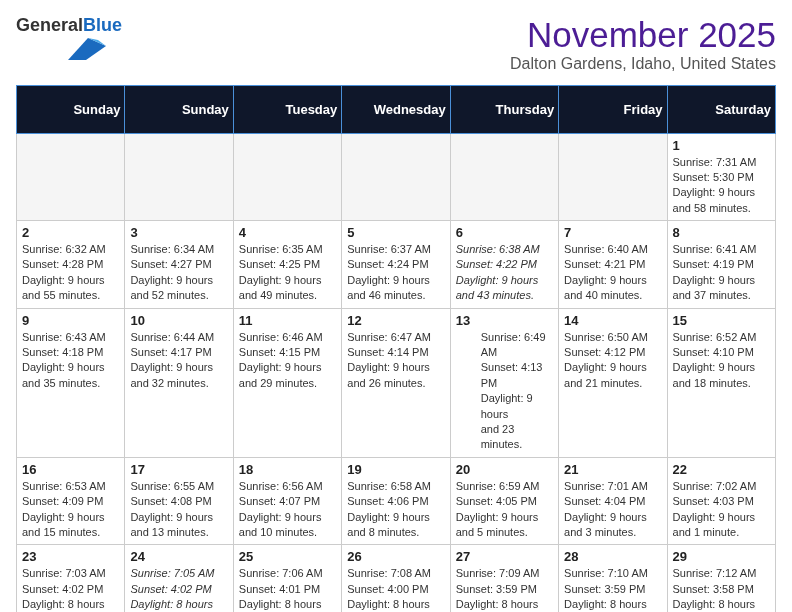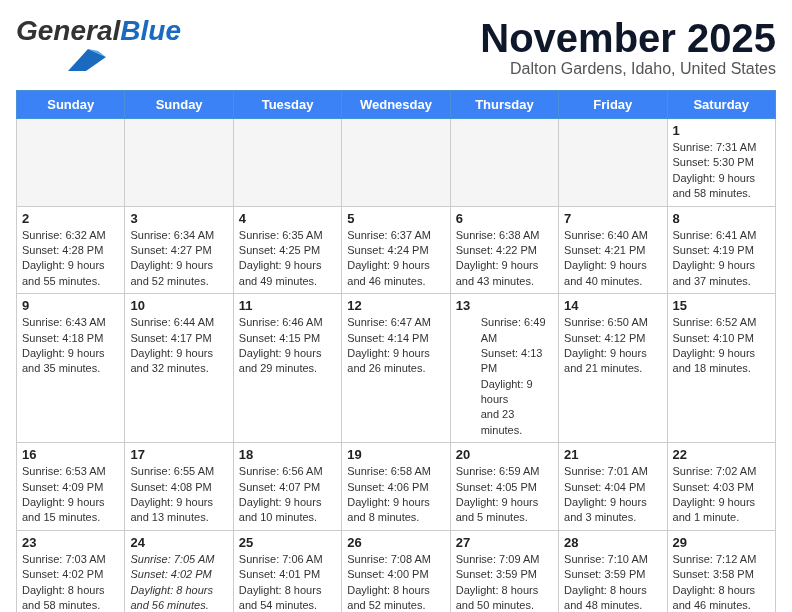--- a/index.html
+++ b/index.html
@@ -17,41 +17,41 @@
       margin-bottom: 12px;
     }
     .logo-wrapper {
       display: flex;
       align-items: center;
     }
     .title-area {
       text-align: right;
     }
     .month-title {
-      font-size: 40px;
-      font-weight: bold;
-      color: #0f172a;
+      font-size: 35px;
+      font-weight: normal;
+      color: #4c1d95;
       line-height: 1.1;
     }
     .location-title {
       font-size: 16px;
       color: #555;
     }
     .calendar-table {
       width: 100%;
       border-collapse: collapse;
       border: 1px solid #ccc;
     }
     .calendar-table th {
-      background-color: #3b82f6;
+      background-color: #0f172a;
       color: #fff;
       font-size: 13px;
       font-weight: bold;
-      padding: 6px 4px;
-      text-align: center;
+      padding: 16px 4px;
+      text-align: right;
       border: 1px solid #4a90d9;
     }
     .calendar-table td {
       width: calc(100% / 7);
       vertical-align: top;
       padding: 4px 5px;
       border: 1px solid #ccc;
       font-size: 11px;
       color: #333;
       background: #fff;
@@ -78,21 +78,21 @@
     .last-row td.has-data {
       background: #fff;
     }
   </style>
 </head>
 <body>
 
 <div class="header-section">
   <div class="logo-wrapper">
     <div>
-      <div style="font-size:28px;font-weight:bold;color:#333;line-height:1.1;font-style:italic;">
+      <div style="font-size:18px;font-weight:bold;color:#333;line-height:1.1;">
         <span>General</span><span style="color:#1a6abf;">Blue</span>
       </div>
       <div style="margin-top:2px;margin-left:52px;">
         <svg width="38" height="22" viewBox="0 0 38 22">
           <polygon points="0,22 20,0 38,8 18,22" fill="#1a6abf"></polygon>
           <polygon points="20,0 38,8 30,2" fill="#4aa8e8"></polygon>
         </svg>
       </div>
     </div>
   </div>
@@ -154,21 +154,21 @@
         </td>
         <td>
           <div class="day-number">5</div>
           <div class="day-info" style="white-space: pre-line;">Sunrise: 6:37 AM
 Sunset: 4:24 PM
 Daylight: 9 hours
 and 46 minutes.</div>
         </td>
         <td>
           <div class="day-number">6</div>
-          <div class="day-info" style="white-space: pre-line;">Sunrise: 6:38 AM
+          <div class="day-info" style="white-space: pre-line; font-style: italic;">Sunrise: 6:38 AM
 Sunset: 4:22 PM
 Daylight: 9 hours
 and 43 minutes.</div>
         </td>
         <td>
           <div class="day-number">7</div>
           <div class="day-info" style="white-space: pre-line;">Sunrise: 6:40 AM
 Sunset: 4:21 PM
 Daylight: 9 hours
 and 40 minutes.</div>

